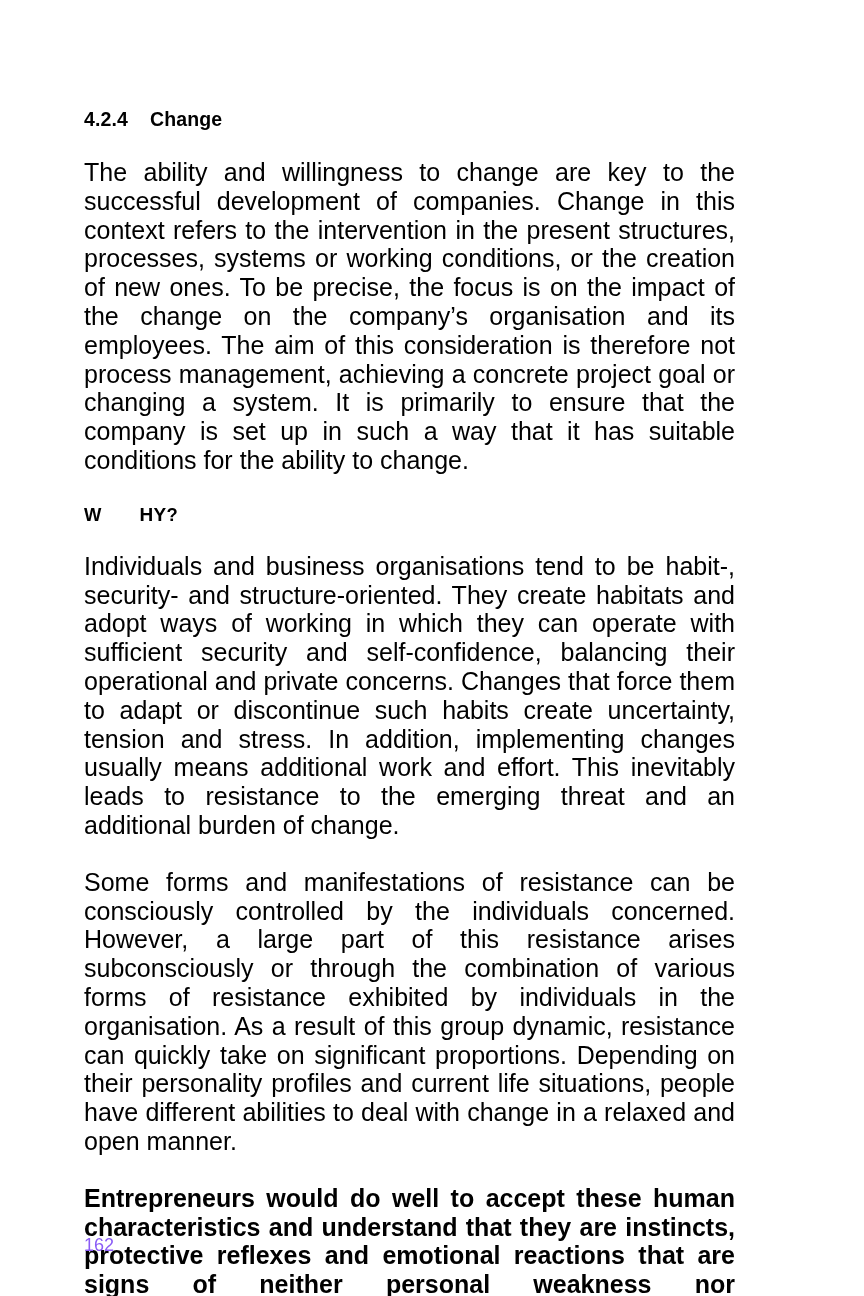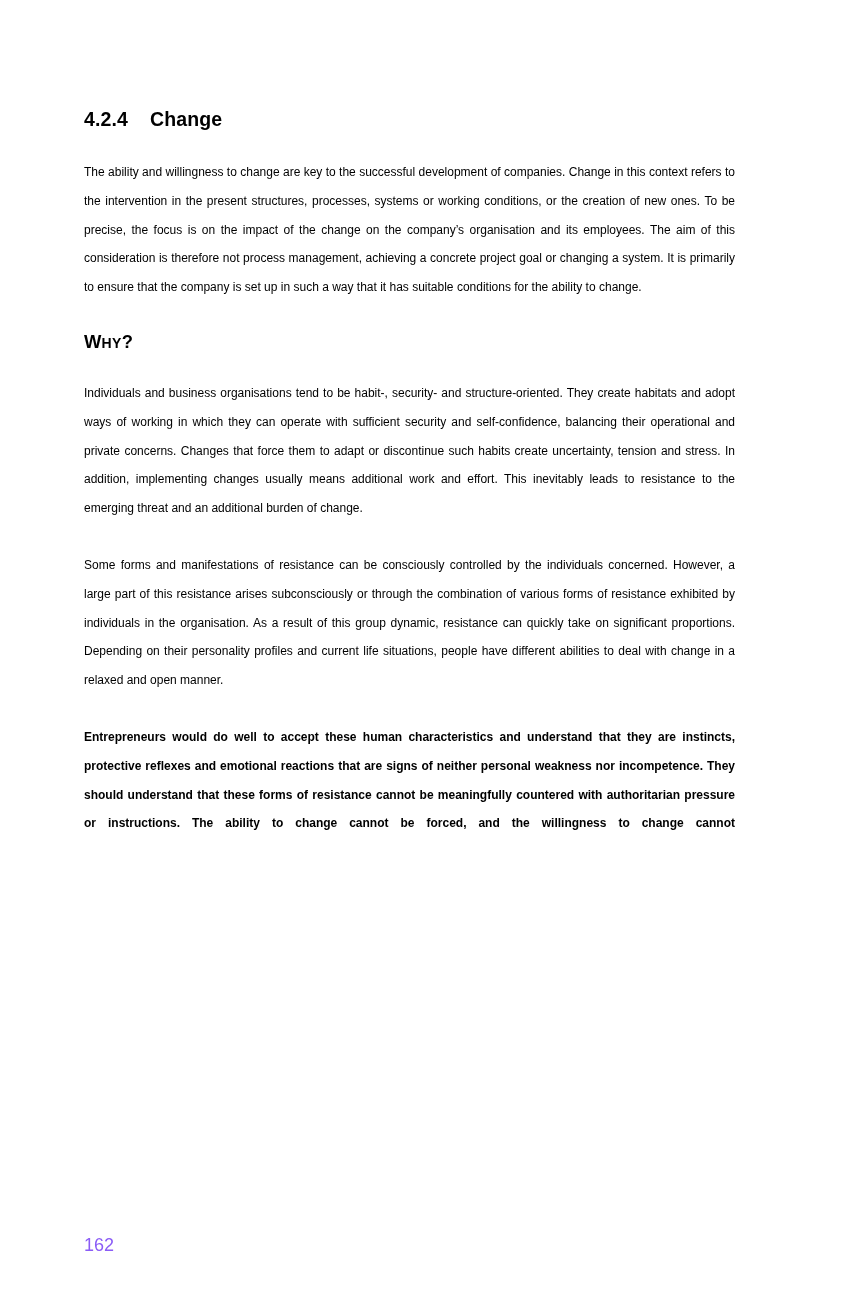--- a/index.html
+++ b/index.html
@@ -39,21 +39,21 @@
   .section-heading .sec-number {
     display: inline-block;
     width: 66px;
   }
   .section-heading .sec-title {
     display: inline;
   }
 
   
   .para {
-    font-size: 12px;
+    font-size: 25px;
     line-height: 28.8px;
     text-align: justify;
     text-justify: inter-word;
     margin: 0 0 28px 0;
     hyphens: none;
     word-spacing: 0px;
   }
   .para:last-of-type {
     margin-bottom: 0;
     font-weight: bold;
@@ -69,22 +69,23 @@
     font-weight: bold;
     line-height: 24px;
     margin: 0 0 24px 0;
     font-variant-caps: small-caps;
     letter-spacing: 0.2px;
   }
   .subheading .cap {
     font-size: 18.4px;
   }
   .subheading .sc {
-    font-size: 14px;
+    font-size: 19px;
     letter-spacing: 0.3px;
+    margin-left: 38px;
   }
   .subheading .q {
     font-size: 18.4px;
   }
 
   
   .folio {
     position: absolute;
     left: 84px;
     top: 1233px;

